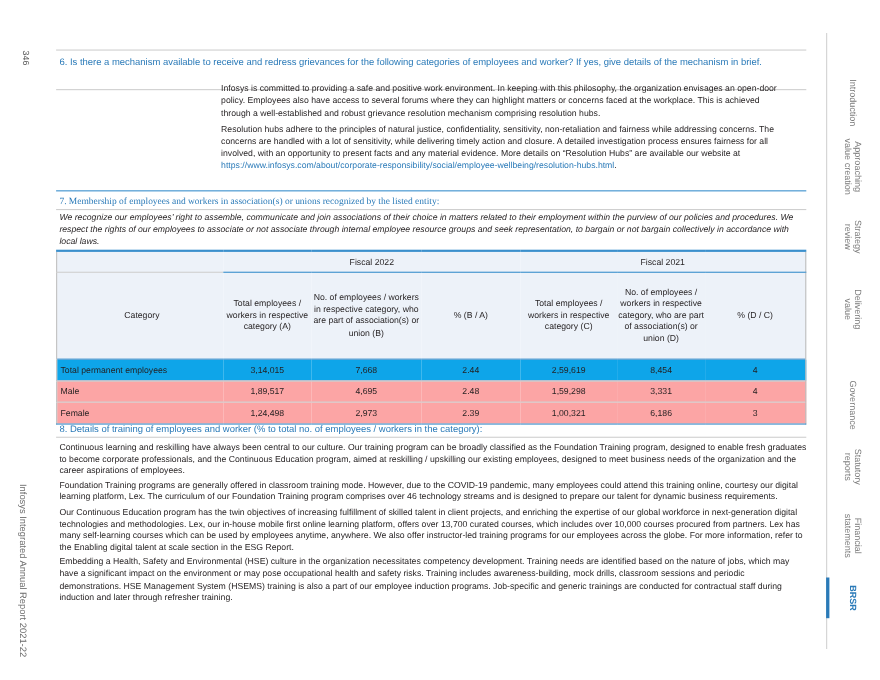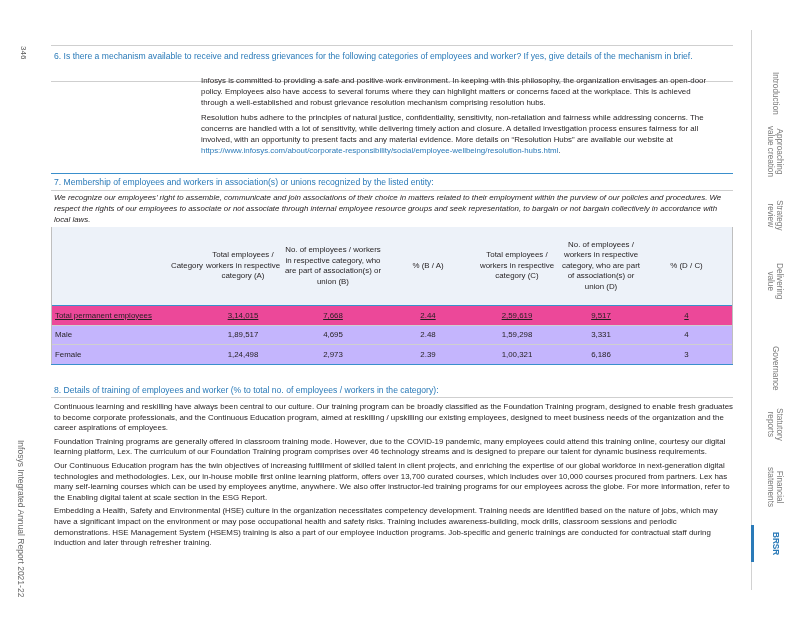--- a/index.html
+++ b/index.html
@@ -12,32 +12,32 @@
   .report-title span { position:absolute; transform:rotate(90deg); transform-origin:left top; left:0; top:0;
                        font-size:8.5px; color:#6b6b6b; white-space:nowrap; }
   .content { position:absolute; left:51px; top:0; width:682px; }
   .q-heading { position:absolute; left:0; width:682px; color:#2a7ab8; font-size:8.6px; padding-left:3px; box-sizing:border-box; }
   .q6 { top:45px; height:37px; line-height:20px; border-top:1px solid #cfcfcf; border-bottom:1px solid #cfcfcf; }
   .q6-row { position:absolute; top:70px; left:0; width:682px; height:103px; border-bottom:1.5px solid #3a8fcc; }
   .q6-label { position:absolute; left:3px; top:33px; width:170px; font-size:8.4px; font-weight:bold; line-height:11px; }
   .q6-text { position:absolute; left:150px; top:6px; width:530px; font-size:7.9px; line-height:10.8px; }
   .q6-text p { margin:0 16px 5px 0; }
   .link { color:#2a7ab8; }
-  .q7 { top:174px; height:17px; line-height:17px; border-bottom:1px solid #cfcfcf; }
+  .q7 { top:174px; height:17px; line-height:17px; border-bottom:1px solid #cfcfcf;font-family:Liberation Serif, serif; }
   .q7-text { position:absolute; left:3px; top:193px; width:680px; font-size:7.9px; line-height:10.8px;font-style:italic; }
   table.mem { position:absolute; left:0; top:227px; width:682px; border-collapse:collapse; font-size:7.9px; }
   table.mem th, table.mem td { padding:0; font-weight:normal; }
   table.mem thead tr { background:#edf2f9; }
   .h1 th { height:18px; border-top:2px solid #3a8fcc; font-weight:bold; }
   .h2 th { height:78px; font-weight:bold; line-height:10.5px; text-align:center; }
-  .h2 th.cat { text-align:right; padding-left:3px; }
+  .h2 th.cat { text-align:center; padding-left:3px; }
   .fy { border-bottom:1.5px solid #3a8fcc; text-align:center; }
   .cat-head-top { border-bottom:1px solid #cfcfcf; }
-  tbody tr td { height:18.5px; text-align:center; border-top:1px solid #cfcfcf; background:#c4b5fd; }
-  tbody tr:first-child td { border-top:1.5px solid #3a8fcc; background:#ec4899;text-decoration:underline; }
+  tbody tr td { height:18.5px; text-align:center; border-top:1px solid #cfcfcf; background:#fca5a5; }
+  tbody tr:first-child td { border-top:1.5px solid #3a8fcc; background:#0ea5e9; }
   tbody tr td.cat { text-align:left; padding-left:3px; }
   tbody tr:last-child td { border-bottom:1.5px solid #3a8fcc; }
   .leftbar { border-left:1px solid #bfbfbf; }
   .rightbar { border-right:1px solid #bfbfbf; }
   .q8 { top:382px; height:16px; line-height:16px; border-bottom:1px solid #cfcfcf; }
   .q8-text { position:absolute; left:3px; top:402px; width:680px; font-size:7.9px; line-height:10.6px; }
   .q8-text p { margin:0 0 3px 0; }
   .sidenav { position:absolute; left:751px; top:30px; width:49px; height:560px; border-left:1px solid #d2d2d2; }
   .nav-item { position:absolute; left:0; width:49px; }
   .nav-item span { position:absolute; transform:rotate(90deg); transform-origin:left top; left:28px; top:0;
@@ -62,38 +62,43 @@
       <p> Infosys is committed to providing a safe and positive work environment. In keeping with this philosophy, the organization envisages an open-door policy. Employees also have access to several forums where they can highlight matters or concerns faced at the workplace. This is achieved through a well-established and robust grievance resolution mechanism comprising resolution hubs.</p>
       <p><span>Resolution hubs adhere to the principles of natural justice, confidentiality, sensitivity, non-retaliation and fairness while addressing concerns. The concerns are handled with a lot of sensitivity, while delivering timely action and closure. A detailed investigation process ensures fairness for all involved, with an opportunity to present facts and any material evidence. More details on “Resolution Hubs” are available our website at </span><a class="link">https://www.infosys.com/about/corporate-responsibility/social/employee-wellbeing/resolution-hubs.html</a><span>.</span></p>
     </div>
   </div>
 
   <div class="q-heading q7">7. Membership of employees and workers in association(s) or unions recognized by the listed entity:</div>
   <div class="q7-text">We recognize our employees’ right to assemble, communicate and join associations of their choice in matters related to their employment within the purview of our policies and procedures. We respect the rights of our employees to associate or not associate through internal employee resource groups and seek representation, to bargain or not bargain collectively in accordance with local laws.</div>
 
   <table class="mem">
     <thead>
+      <tr class="h1">
+        <th class="cat-head-top leftbar"></th>
+        <th class="fy" colspan="3">Fiscal 2022</th>
+        <th class="fy rightbar" colspan="3">Fiscal 2021</th>
+      </tr>
       <tr class="h2">
         <th class="cat leftbar" style="width:148px">Category</th>
         <th style="width:80px">Total employees / workers in respective category (A)</th>
         <th style="width:100px">No. of employees / workers in respective category, who are part of association(s) or union (B)</th>
         <th style="width:90px">% (B / A)</th>
         <th style="width:88px">Total employees / workers in respective category (C)</th>
         <th style="width:80px">No. of employees / workers in respective category, who are part of association(s) or union (D)</th>
         <th class="rightbar">% (D / C)</th>
       </tr>
     </thead>
     <tbody>
       <tr>
         <td class="cat leftbar">Total permanent employees</td>
         <td>3,14,015</td>
         <td>7,668</td>
         <td>2.44</td>
         <td>2,59,619</td>
-        <td>9,517</td>
+        <td>8,454</td>
         <td class="rightbar">4</td>
       </tr>
       <tr>
         <td class="cat leftbar">Male</td>
         <td>1,89,517</td>
         <td>4,695</td>
         <td>2.48</td>
         <td>1,59,298</td>
         <td>3,331</td>
         <td class="rightbar">4</td>

